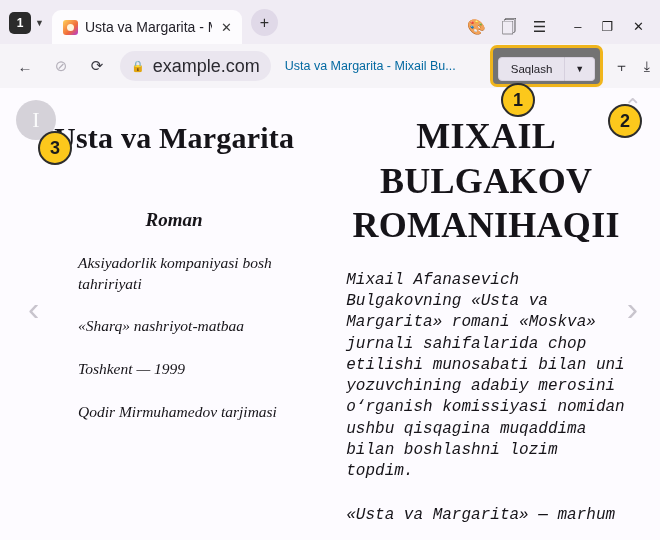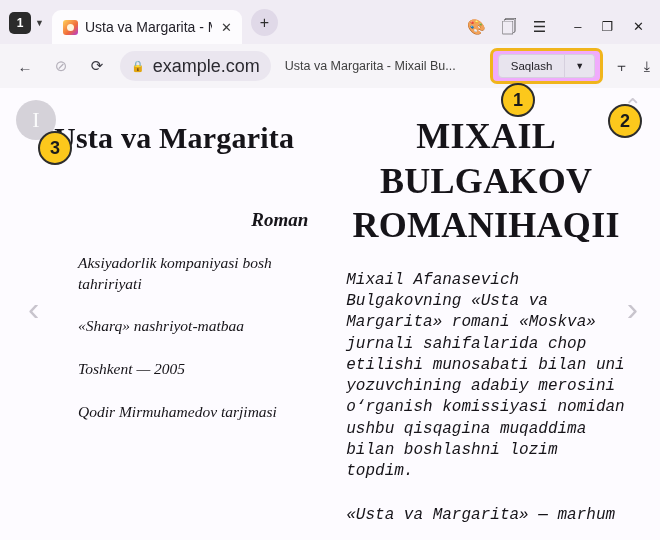--- a/index.html
+++ b/index.html
@@ -141,39 +141,39 @@
     background: #eae6ef;
     min-width: 138px;
     margin-left: 2px;
   }
   .lock {
     font-size: 11px; color: #39383d;
   }
   .url-text { font-size: 18px; color: #2b2a30; }
   .page-title-tool {
     font-size: 12.5px;
-    color: #404040;
+    color: #0369a1;
     margin-left: 14px;
     white-space: nowrap;
     overflow: hidden;
   }
   .save-wrap {
     margin-left: auto;
     position: relative;
     display: flex;
     align-items: center;
   }
   .save-box {
     display: flex;
     align-items: center;
     gap: 0;
     border: 3px solid #f0b51c;
     border-radius: 7px;
-    padding: 3px 5px 3px 5px;
-    background: #f0abfc;
+    padding: 9px 5px 3px 5px;
+    background: #737373;
   }
   .save-btn {
     background: #e8e4ee;
     border: 1px solid #d6d0de;
     border-radius: 4px 0 0 4px;
     font-size: 11.5px;
     color: #242228;
     padding: 4px 12px;
     height: 24px;
     display: flex; align-items: center;
@@ -233,21 +233,21 @@
     line-height: 1.24;
     text-align: center;
     margin-top: 8px;
     letter-spacing: 0.3px;
   }
   .genre {
     font-family: "Liberation Serif", serif;
     font-style: italic;
     font-weight: bold;
     font-size: 19px;
-    text-align: right;
+    text-align: center;
     margin-top: 52px;
   }
   .meta-line {
     font-family: "Liberation Serif", serif;
     font-style: italic;
     font-size: 15.5px;
     line-height: 1.35;
     margin-top: 22px;
     padding-left: 38px;
   }
@@ -379,21 +379,21 @@
     <div class="grey-handle">I</div>
     <div class="scroll-hint">⌃</div>
 
     <div class="reader">
 
       <div class="col col-left">
         <h1 class="book-title">Usta va Margarita</h1>
         <div class="genre">Roman</div>
         <div class="meta-line">Aksiyadorlik kompaniyasi bosh tahririyati</div>
         <div class="meta-line">«Sharq» nashriyot-matbaa</div>
-        <div class="meta-line">Toshkent — 2005</div>
+        <div class="meta-line">Toshkent — 1999</div>
         <div class="meta-line">Qodir Mirmuhamedov tarjimasi</div>
       </div>
 
       <div class="col col-right">
         <h1 class="book-title2">MIXAIL BULGAKOV ROMANIHAQII</h1>
         <div class="para">Mixail Afanasevich Bulgakovning «Usta va Margarita» romani «Moskva» jurnali sahifalarida chop etilishi munosabati bilan uni yozuvchining adabiy merosini o‘rganish komissiyasi nomidan ushbu qisqagina muqaddima bilan boshlashni lozim topdim.</div>
         <div class="para">«Usta va Margarita» — marhum adibning so‘nggi asari. Bulgakov bu romani ustida 1928 yildan ish boshladi va</div>
       </div>
     </div>
 

